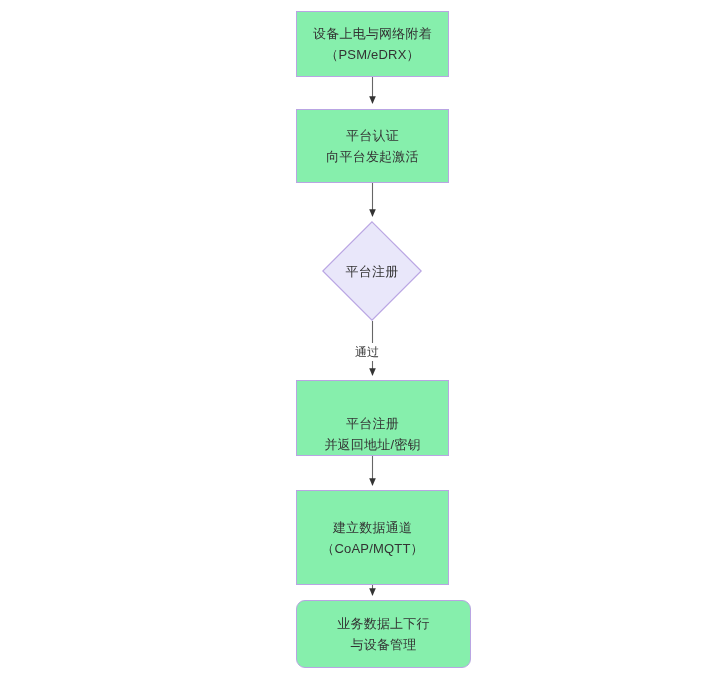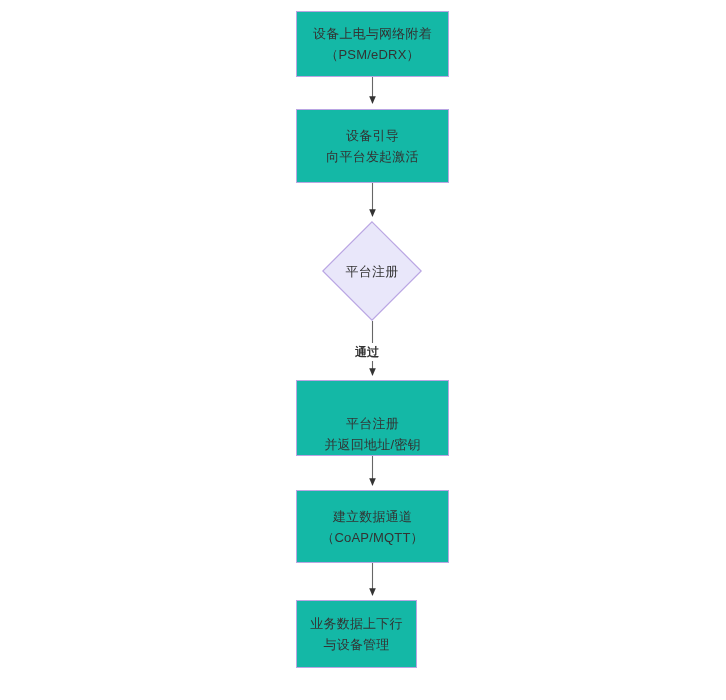--- a/index.html
+++ b/index.html
@@ -26,21 +26,21 @@
     position: absolute;
     left: 0;
     top: 0;
     width: 726px;
     height: 700px;
     pointer-events: none;
   }
   .node {
     position: absolute;
     box-sizing: border-box;
-    background: #14b8a6;
+    background: #86efac;
     border: 1px solid #b9a5e3;
     color: #333333;
     font-size: 13px;
     line-height: 21px;
     display: flex;
     align-items: center;
     justify-content: center;
     text-align: center;
     white-space: pre-line;
     letter-spacing: 0.2px;
@@ -101,43 +101,43 @@
       <line x1="372.5" y1="563" x2="372.5" y2="595" stroke="#666666" stroke-width="1.1" marker-end="url(#arrowhead)"></line>
     </g>
   </svg>
 
   <div class="node" style="left:296px; top:11px; width:153px; height:66px;">
     <span>设备上电与网络附着
 （PSM/eDRX）</span>
   </div>
 
   <div class="node" style="left:296px; top:109px; width:153px; height:74px;">
-    <span>设备引导
+    <span>平台认证
 向平台发起激活</span>
   </div>
 
   <div class="node decision" style="left:322px; top:221px; width:100px; height:100px;">
     <svg class="diamond-shape" viewBox="0 0 100 100" preserveAspectRatio="none">
       <polygon points="50,0.8 99.2,50 50,99.2 0.8,50" fill="#e9e7fa" stroke="#b9a5e3" stroke-width="1.2"></polygon>
     </svg>
     <span class="decision-label">平台注册</span>
   </div>
 
-  <div class="edge-label" style="left:353px; top:343px;font-weight:bold;">
+  <div class="edge-label" style="left:353px; top:343px;">
     <span>通过</span>
   </div>
 
   <div class="node" style="left:296px; top:380px; width:153px; height:76px;align-items:flex-end;">
     <span>平台注册
 并返回地址/密钥</span>
   </div>
 
-  <div class="node" style="left:296px; top:490px; width:153px; height:73px;">
+  <div class="node" style="left:296px; top:490px; width:153px; height:95px;">
     <span>建立数据通道
 （CoAP/MQTT）</span>
   </div>
 
-  <div class="node" style="left:296px; top:600px; width:121px; height:68px;">
+  <div class="node" style="left:296px; top:600px; width:175px; height:68px;border-radius:9px;">
     <span>业务数据上下行
 与设备管理</span>
   </div>
 
 </div>
 
 </body></html>

